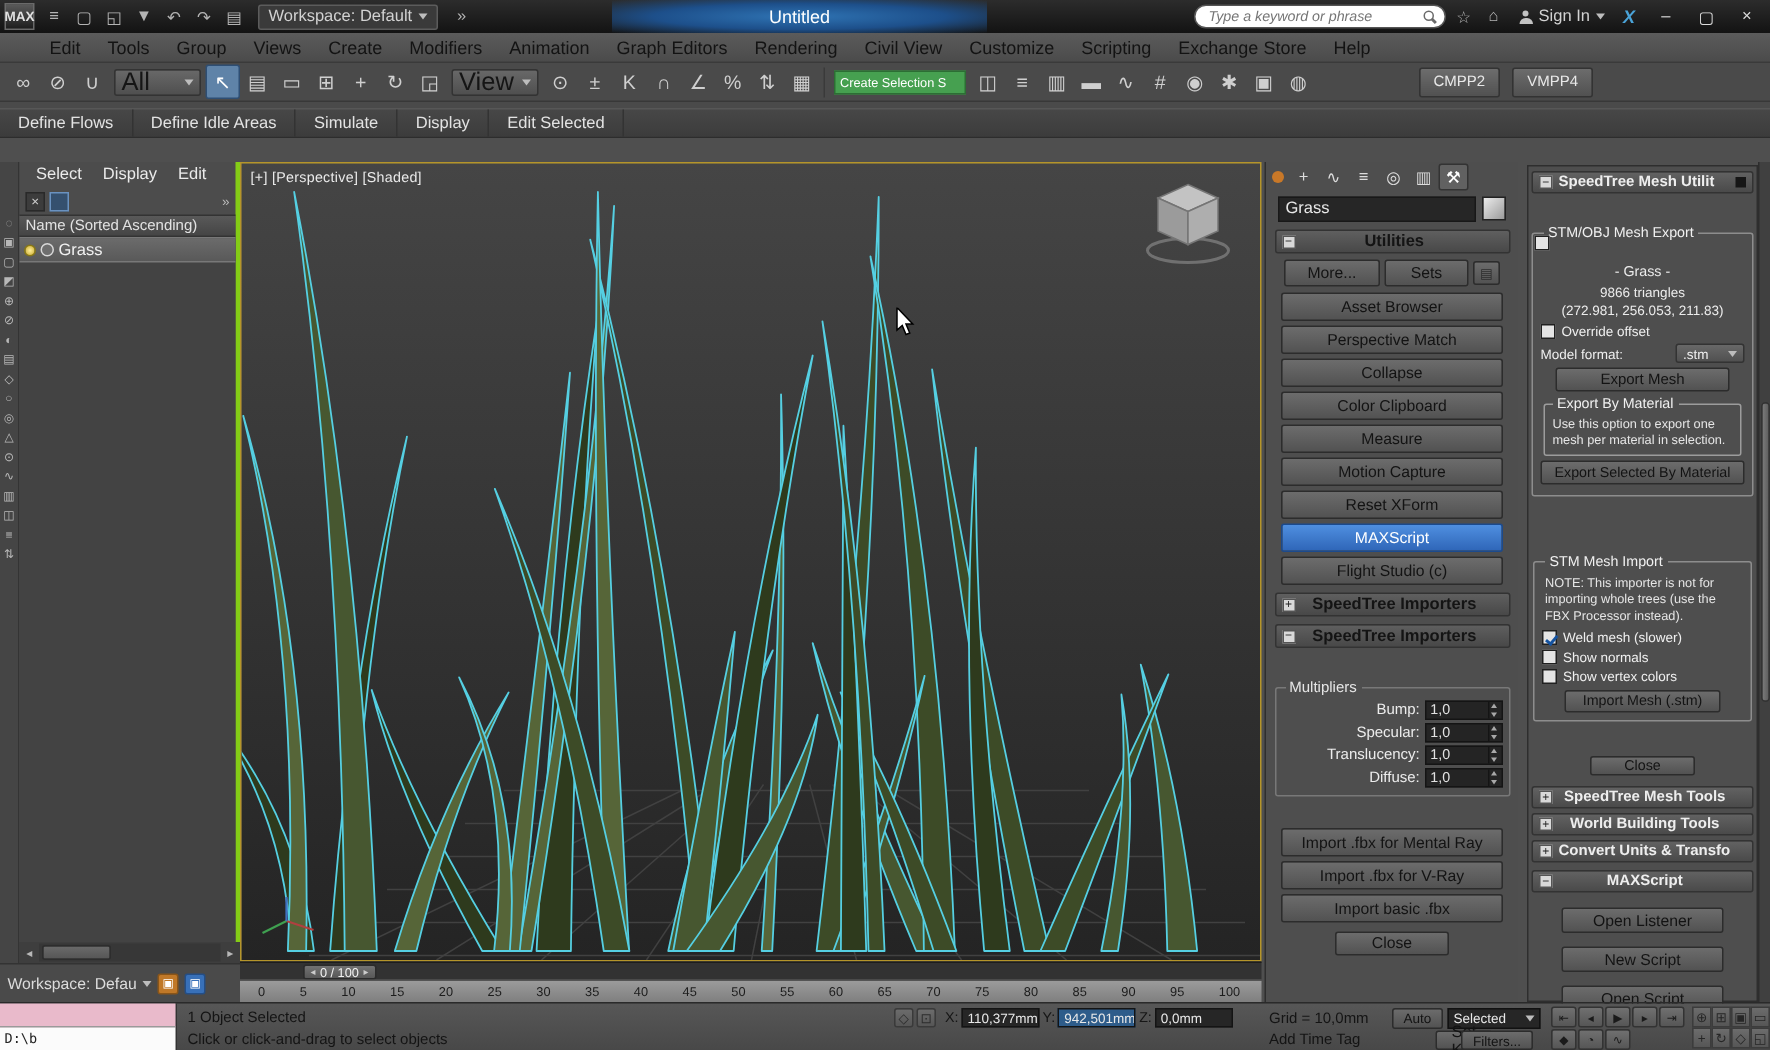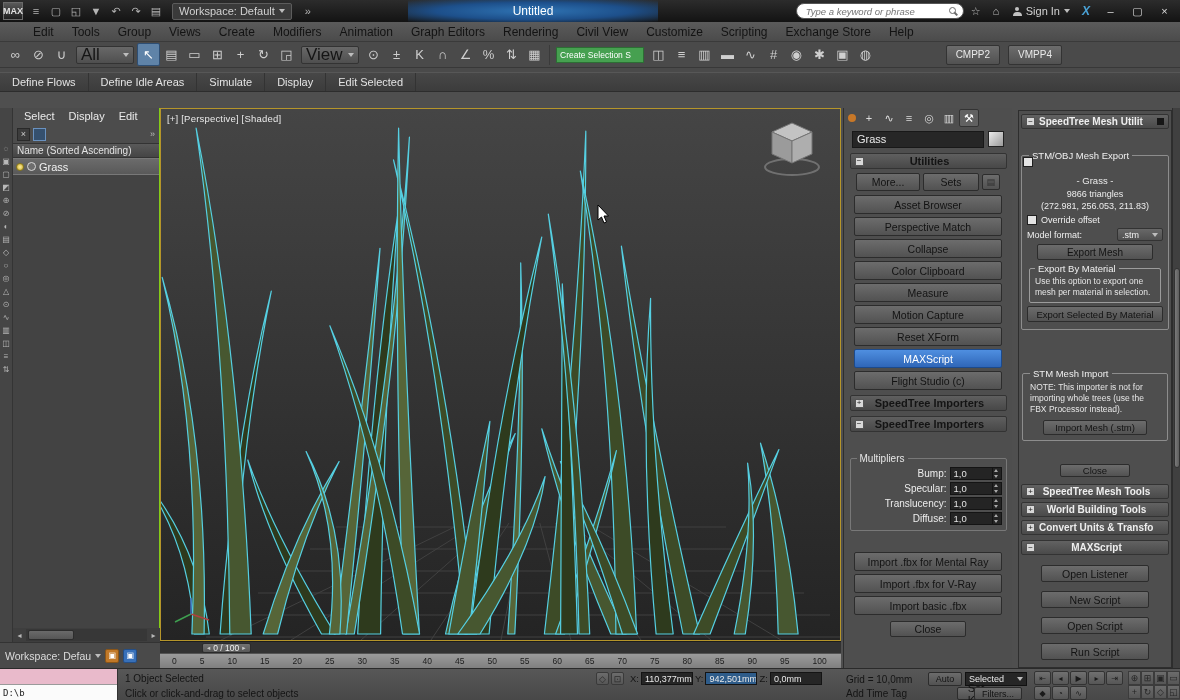--- a/index.html
+++ b/index.html
@@ -51,21 +51,21 @@
 .rtab{padding:0 15px;height:19px;display:flex;align-items:center;font-size:11.5px;color:#1e1e1e}
 .rtab.active{background:linear-gradient(#6e6e6e,#595959);border:1px solid #393939;border-bottom:none;border-radius:3px 3px 0 0;color:#0e0e0e}
 .ribbon-cfg{display:flex;align-items:center;color:#d8d8d8;font-size:8px;margin-left:8px;gap:1px;height:19px}
 .ribbonbtns{left:0;top:72px;width:1180px;height:20px;background:linear-gradient(#474747,#3c3c3c);border-top:1px solid #575757;border-bottom:1px solid #2d2d2d;display:flex;align-items:center}
 .pbrow{display:flex;height:100%}
 .pbtn{padding:0 12px;display:flex;align-items:center;font-size:11px;color:#e3e3e3;border-right:1px solid #333}
 
 .leftstrip{left:0;top:108px;width:13px;height:540px;background:#454545;border-right:1px solid #343434}
 .striprow{display:flex;flex-direction:column;align-items:center;padding-top:34px}
 .sicon{width:12px;height:13px;display:flex;align-items:center;justify-content:center;color:#b8b8b8;font-size:8px}
-.explorer{left:13px;top:108px;width:147px;height:520px;background:#4c4c4c;display:flex;flex-direction:column;border-right:1px solid #84cc16}
+.explorer{left:13px;top:108px;width:147px;height:520px;background:#4c4c4c;display:flex;flex-direction:column;border-right:3px solid #84cc16}
 .exp-tabs{display:flex;padding:2px 2px 0 4px;height:17px}
 .etab{color:#ebebeb;font-size:11px;padding:0 7px}
 .exp-search{display:flex;align-items:center;gap:3px;padding:1px 4px;height:18px}
 .xbox{width:13px;height:13px;background:#3c3c3c;border:1px solid #292929;color:#ccc;display:flex;align-items:center;justify-content:center;font-size:9px}
 .fbox{width:13px;height:13px;background:#35506e;border:1px solid #6a92c0}
 .chev{margin-left:auto;color:#bbb;font-size:9px}
 .exp-header{height:15px;background:linear-gradient(#595959,#454545);border-top:1px solid #333;border-bottom:1px solid #333;color:#e2e2e2;font-size:10px;display:flex;align-items:center;padding-left:4px}
 .exp-list{flex:1;background:#434343}
 .exp-row{height:17px;display:flex;align-items:center;gap:3px;padding-left:3px}
 .exp-row.active{background:linear-gradient(#6b6b6b,#595959);border-top:1px solid #787878;border-bottom:1px solid #787878}
@@ -736,20 +736,37 @@
       <button class="btn wbtn2">Export Mesh</button>
       <fieldset class="group inner">
         <legend>Export By Material</legend>
         <div class="note">Use this option to export one mesh per material in selection.</div>
       </fieldset>
       <button class="btn wbtn2" style="width:136px;font-size:9.5px">Export Selected By Material</button>
     </fieldset>
     <fieldset class="group g2">
       <legend>STM Mesh Import</legend>
       <div class="note">NOTE: This importer is not for importing whole trees (use the FBX Processor instead).</div>
+      <div>
+
+          <label class="cbrow checked">
+            <span class="cb"></span>
+            <span>Weld mesh (slower)</span>
+          </label>
+
+          <label class="cbrow">
+            <span class="cb"></span>
+            <span>Show normals</span>
+          </label>
+
+          <label class="cbrow">
+            <span class="cb"></span>
+            <span>Show vertex colors</span>
+          </label>
+        </div>
       <button class="btn" style="width:104px;height:15px;margin:4px auto 1px;font-size:9.5px">Import Mesh (.stm)</button>
     </fieldset>
     <button class="btn" style="width:70px;height:14px;margin:4px auto;font-size:9.5px">Close</button>
     <div style="width:100%">
 
         <div class="roll light collapsed">
           <span class="rbox"></span>
           <span class="rtitle">SpeedTree Mesh Tools</span>
         </div>
 

